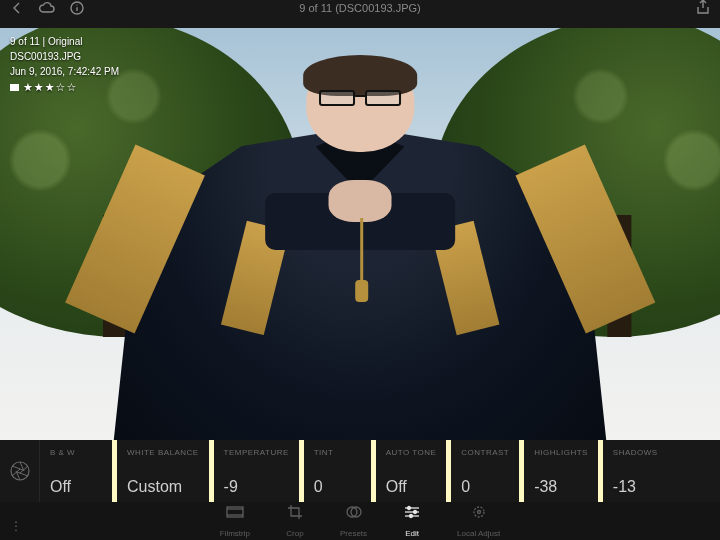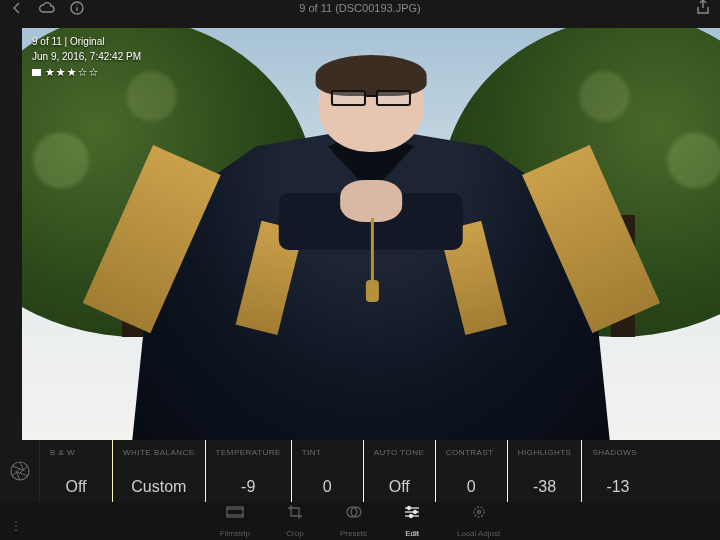--- a/index.html
+++ b/index.html
@@ -3,21 +3,21 @@
 <meta charset="utf-8">
 <style>
   * { margin: 0; padding: 0; box-sizing: border-box; font-family: -apple-system, "Helvetica Neue", Arial, sans-serif; font-weight: 300; }
   html, body { width: 720px; height: 540px; background: #181818; color: #c9c9c9; overflow: hidden; }
   .topbar { position: absolute; top: 0; left: 0; right: 0; height: 16px; display: flex; align-items: center; padding: 0 10px; color: #8a8a8a; font-size: 11px; }
   .tb-left { display: flex; align-items: center; gap: 14px; }
   .tb-center { position: absolute; left: 0; right: 0; text-align: center; pointer-events: none; }
   .tb-right { margin-left: auto; }
   .icon { display: inline-flex; align-items: center; justify-content: center; }
   .icon svg { stroke: #8a8a8a; fill: none; stroke-width: 1.4; }
-  .canvas { position: absolute; top: 28px; left: 0; right: 0; bottom: 100px; background: #14532d; overflow: hidden; margin-left: 22px; }
+  .canvas { position: absolute; top: 28px; left: 0; right: 0; bottom: 100px; background: #14532d; overflow: hidden; }
   .photo { position: absolute; inset: 0; }
   
   .sky { position: absolute; inset: 0; background: linear-gradient(to bottom, #a7c3d6 0%, #c8d9e3 35%, #e9edef 65%, #f2f2ef 100%); }
   .tree { position: absolute; bottom: 25%; width: 52%; height: 78%; border-radius: 46% 54% 48% 52% / 58% 55% 45% 42%; background: radial-gradient(circle at 40% 35%, #4c6a2e 0%, #2e4a1e 55%, #1e3314 100%); filter: contrast(1.05); }
   .tree::after { content:""; position:absolute; inset:0; background: radial-gradient(circle at 65% 60%, rgba(220,240,170,.22) 0 10%, transparent 12%), radial-gradient(circle at 30% 45%, rgba(200,230,150,.18) 0 8%, transparent 10%), radial-gradient(circle at 55% 25%, rgba(210,235,160,.15) 0 7%, transparent 9%); border-radius: inherit;}
   .tree.l { left: -10%; }
   .tree.r { right: -12%; transform: scaleX(-1); }
   .trunk { position: absolute; bottom: 0; left: 50%; width: 24px; height: 38%; background: #2a2114; transform: translateX(-50%); }
   .subject { position: absolute; left: 50%; bottom: -2%; transform: translateX(-50%); width: 88%; height: 100%; }
   .gown { position: absolute; left: 50%; bottom: 0; transform: translateX(-50%); width: 78%; height: 78%; background: radial-gradient(ellipse at 50% 12%, #1d2433 0 26%, #0d1420 60%, #070b13 100%); clip-path: polygon(50% 0, 74% 6%, 95% 28%, 100% 100%, 0 100%, 5% 28%, 26% 6%); }
@@ -38,24 +38,24 @@
   .lens { width: 44%; height: 100%; border: 2px solid #111; border-radius: 3px; background: rgba(220,230,240,.2);}
   .bridge { position: absolute; left: 50%; top: 30%; width: 12%; height: 2px; background: #111; transform: translateX(-50%);}
 
   .overlay { position: absolute; top: 6px; left: 10px; color: #fff; font-size: 10px; line-height: 1.5; text-shadow: 0 1px 2px rgba(0,0,0,.8); }
   .stars { letter-spacing: 1px; font-size: 11px;}
   .flag { display:inline-block; width:9px; height:7px; background:#fff; margin-right:4px; vertical-align: baseline;}
 
   .adjustrow { position: absolute; left: 0; right: 0; bottom: 38px; height: 62px; display: flex; align-items: stretch; background: #181818;}
   .aperture { width: 40px; display:flex; align-items:center; justify-content:center; border-right: 1px solid #262626;}
   .params { flex:1; display:flex; overflow:hidden; }
-  .param { flex: 0 0 auto; min-width: 72px; padding: 8px 10px 6px; border-left: 1px solid #fef9c3; display:flex; flex-direction:column; justify-content:space-between;}
+  .param { flex: 0 0 auto; min-width: 72px; padding: 8px 10px 6px; border-left: 5px solid #fef9c3; display:flex; flex-direction:column; justify-content:space-between;}
   .param:first-child { border-left:none; }
   .plabel { font-size: 8px; letter-spacing: .06em; color: #6d6d6d; text-transform: uppercase; white-space: nowrap;}
-  .pvalue { font-size: 16px; color: #cfcfcf; text-align: center; white-space: nowrap;}
+  .pvalue { font-size: 16px; color: #cfcfcf; text-align: left; white-space: nowrap;}
   .param.wide { min-width: 92px; }
 
   .toolbar { position: absolute; left: 0; right: 0; bottom: 0; height: 38px; display:flex; align-items:center; justify-content:center; gap: 36px; background: #141414; }
   .dots { position:absolute; left:10px; bottom: 12px; color:#6a6a6a; font-size:12px; line-height:4px;}
   .tool { display:flex; flex-direction:column; align-items:center; gap:9px; color:#5f5f5f; font-size:8px;}
   .tool.active { color:#e6e6e6; }
   .tool .ti { width:18px; height:16px; display:flex; align-items:center; justify-content:center; }
   .tool svg { stroke: currentColor; fill:none; stroke-width:1.3; }
 </style>
 </head>
@@ -114,20 +114,21 @@
       <div class="hair"></div>
       <div class="glasses">
           <div class="lens"></div>
           <div class="bridge"></div>
           <div class="lens"></div>
         </div>
     </div>
   </div>
   <div class="overlay">
     <div>9 of 11 | Original</div>
+    <div>DSC00193.JPG</div>
     <div>Jun 9, 2016, 7:42:42 PM</div>
     <div class="stars"><span class="flag"></span><span>★★★☆☆</span></div>
   </div>
 </div>
 
 <div class="adjustrow">
   <div class="aperture">
     <svg width="22" height="22" viewBox="0 0 22 22">
         <circle cx="11" cy="11" r="9" stroke="#6a6a6a" fill="none" stroke-width="1.2"></circle>
         <g stroke="#6a6a6a" stroke-width="1">

